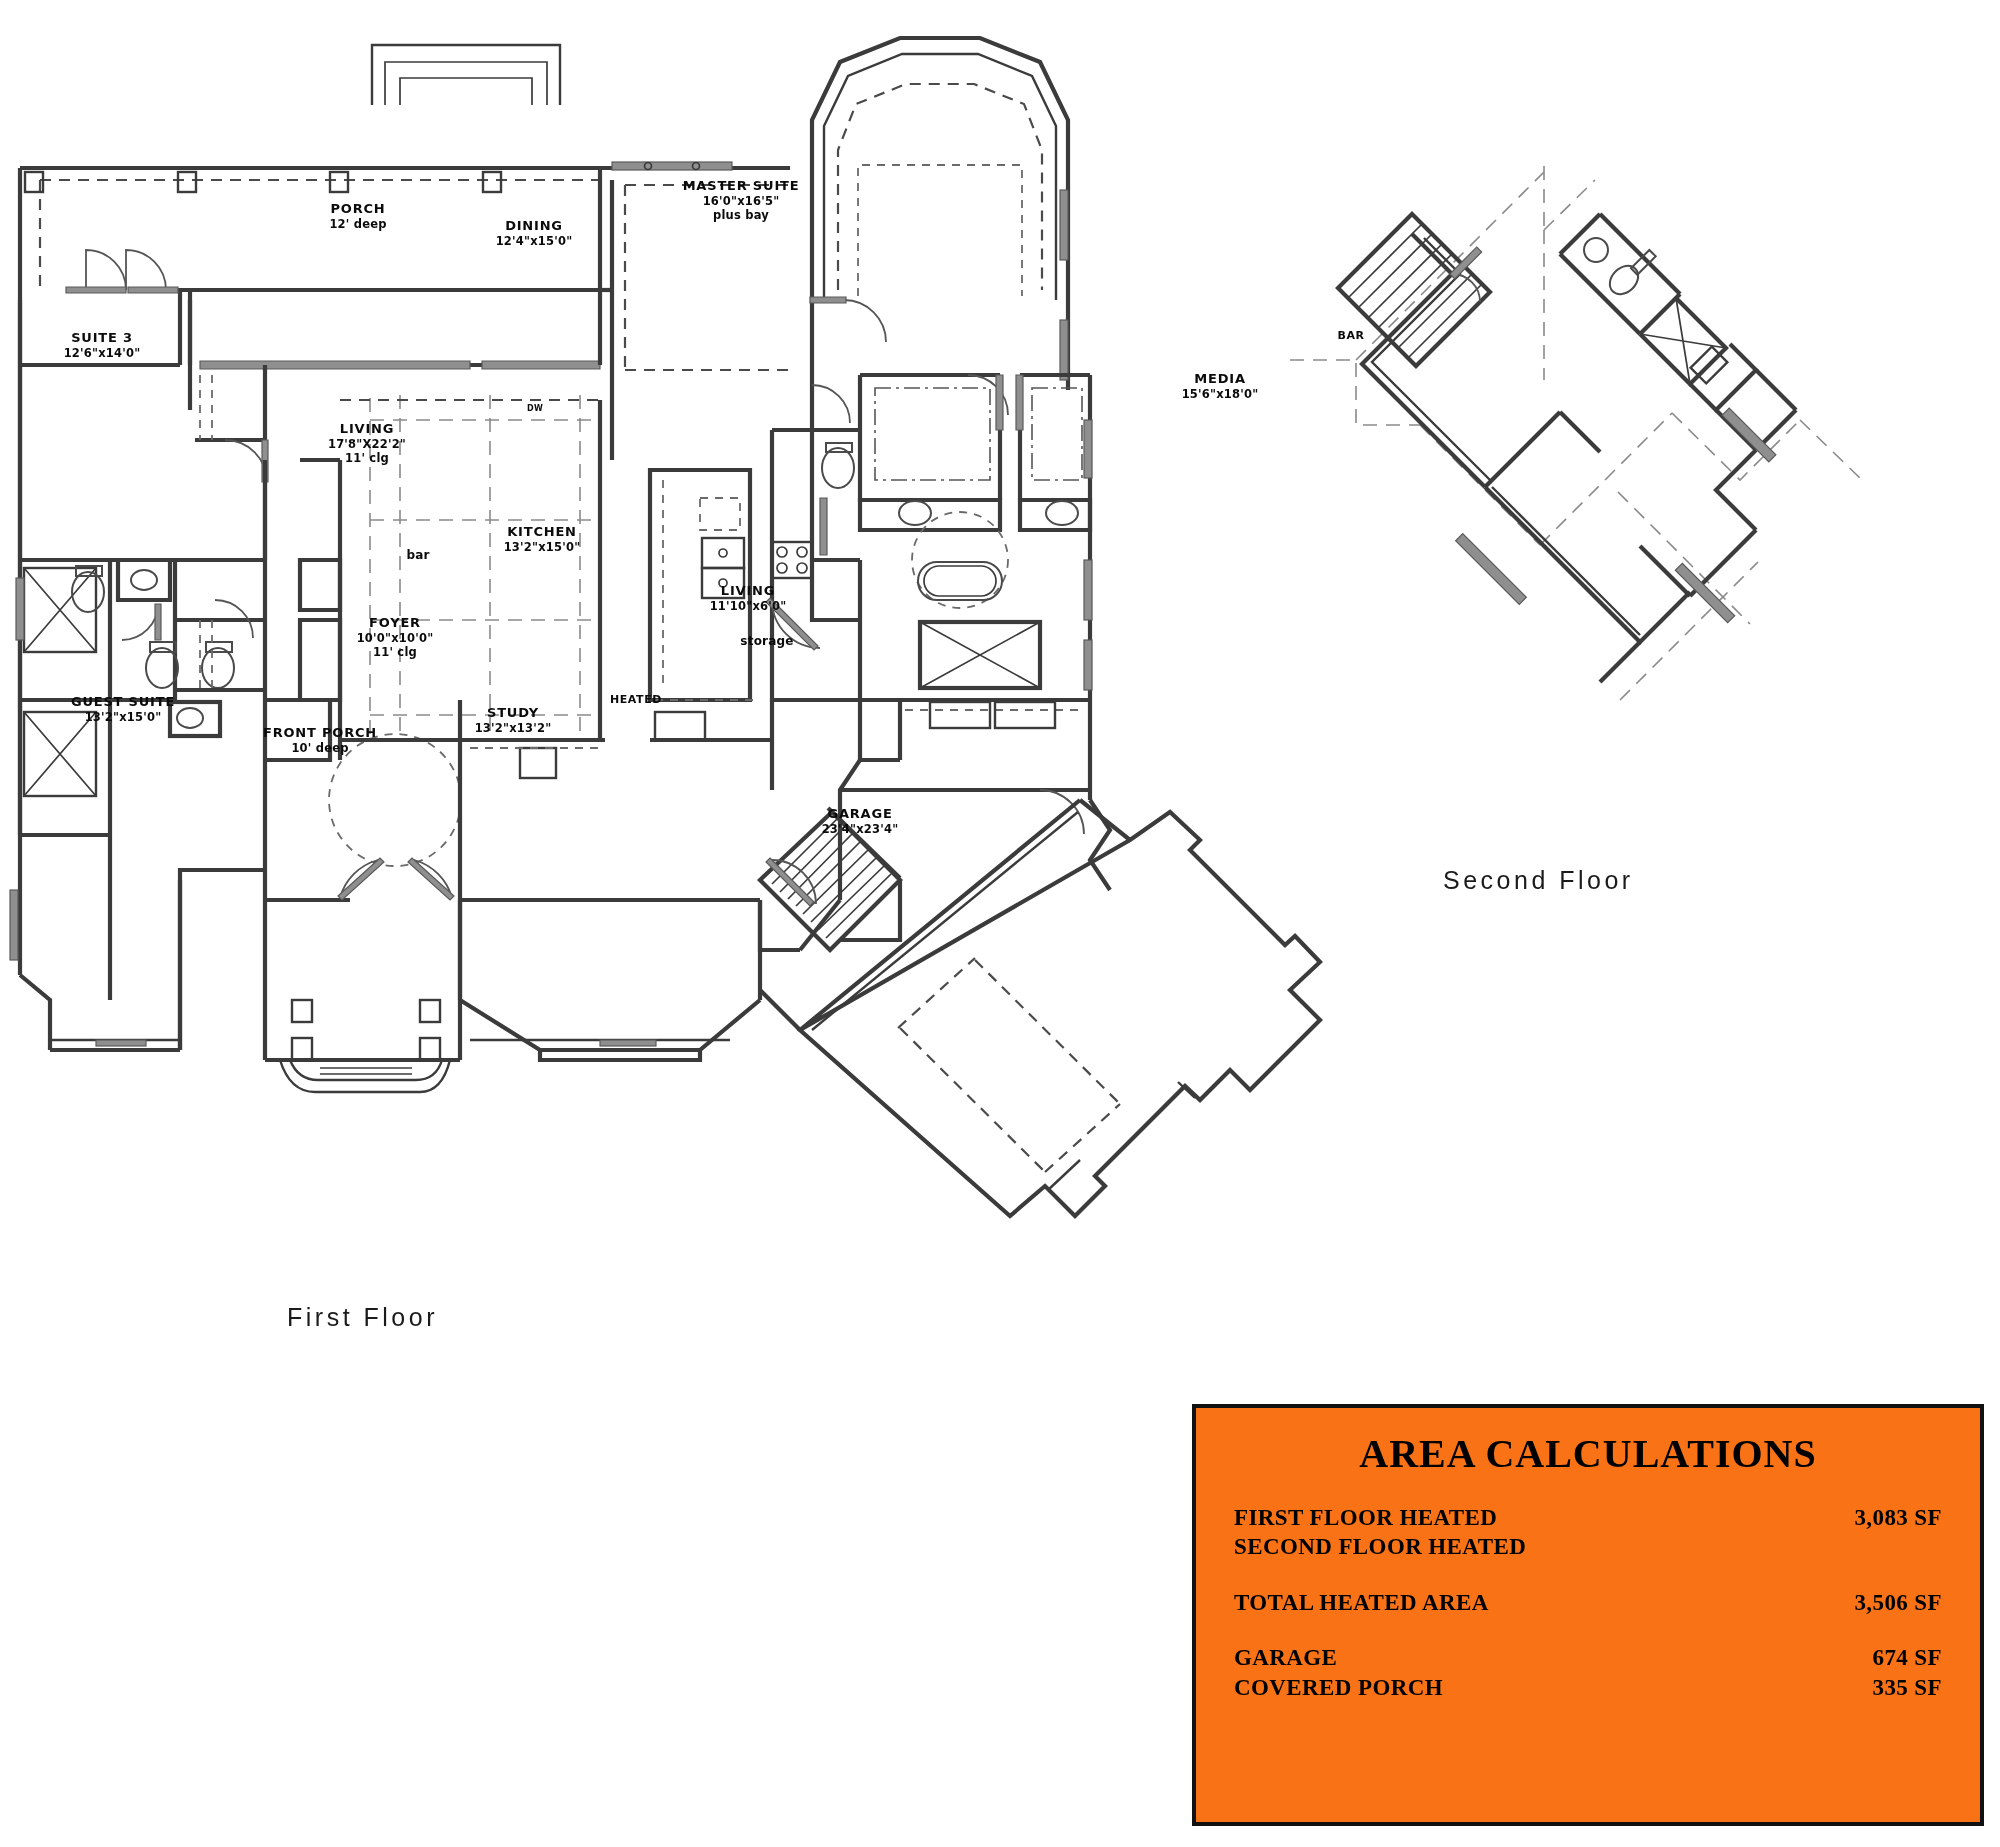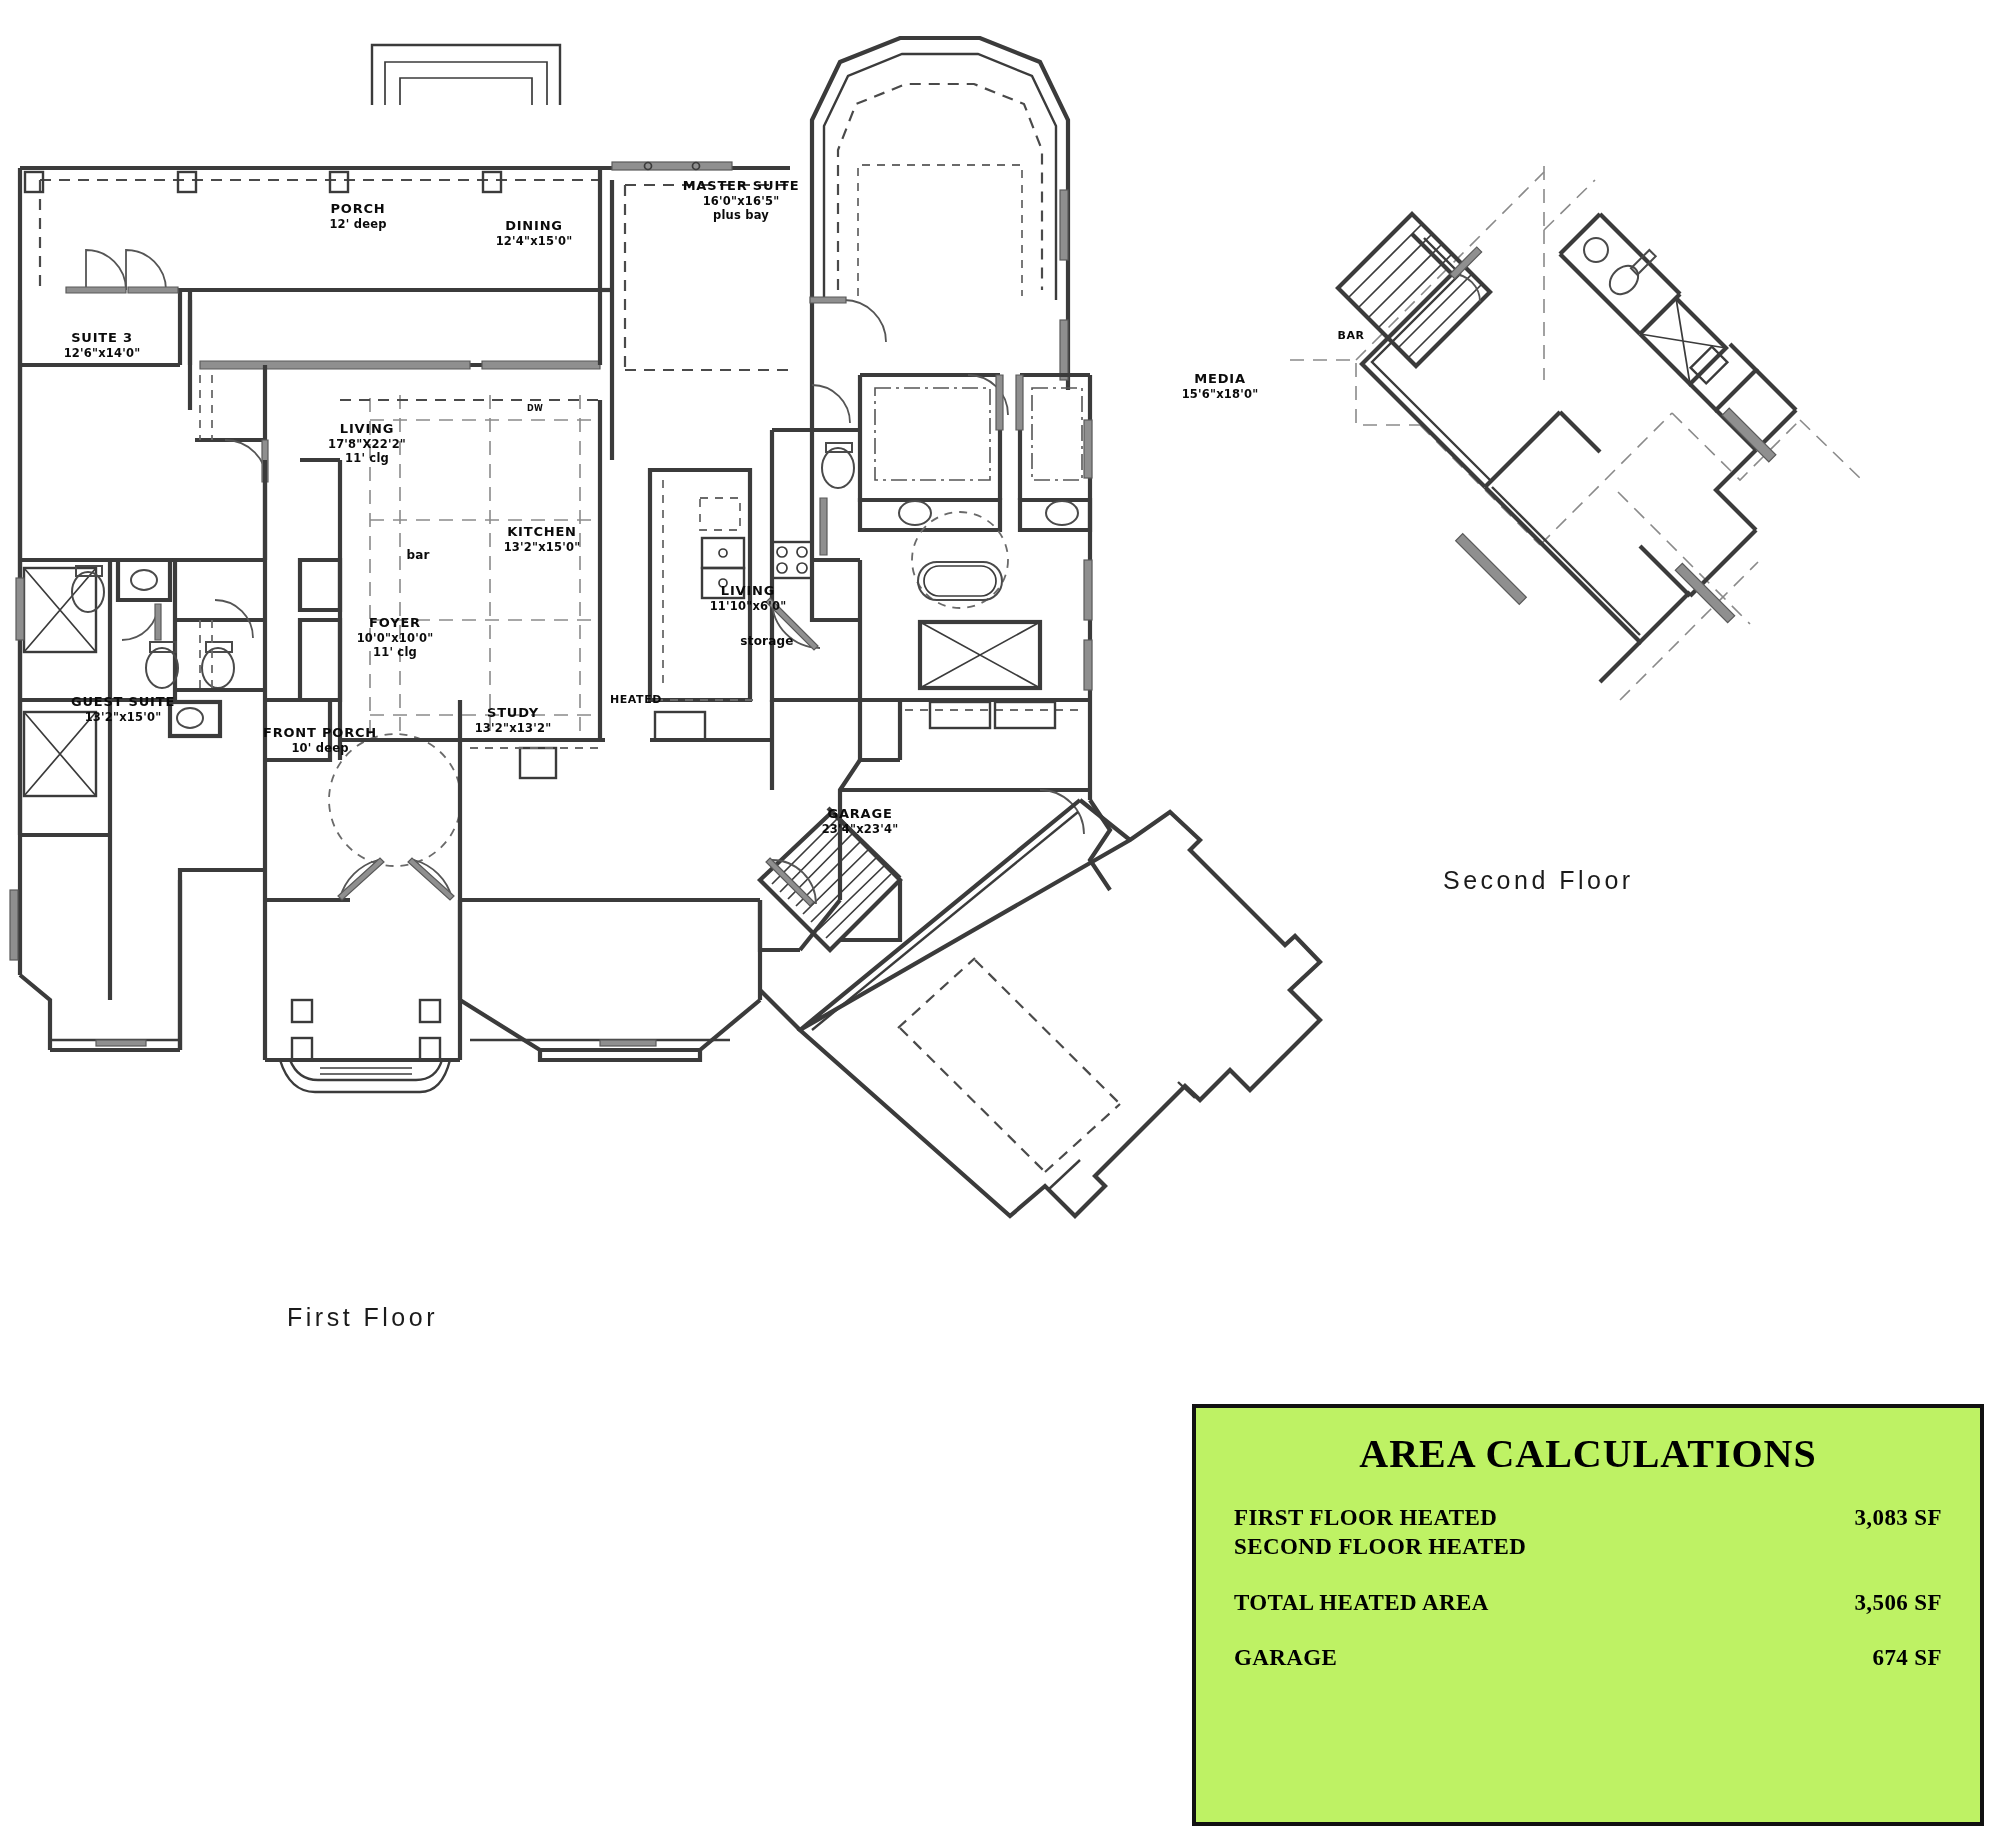--- a/index.html
+++ b/index.html
@@ -26,21 +26,21 @@
   
   .floor-title{
     position:absolute;font-family:"Liberation Sans",sans-serif;
     font-weight:400;font-size:25px;letter-spacing:3.5px;color:#1b1b1b;
     white-space:nowrap;
   }
 
   
   #area-box{
     position:absolute;left:1192px;top:1404px;width:792px;height:422px;
-    border:4px solid #111;background:#bef264;box-sizing:border-box;
+    border:4px solid #111;background:#f97316;box-sizing:border-box;
     padding:18px 38px 10px 38px;
     font-family:"Liberation Serif",serif;color:#000;
   }
   #area-box h2{
     margin:4px 0 26px 0;text-align:center;font-size:40px;font-weight:700;
     letter-spacing:1px;
   }
   .arow{display:flex;justify-content:space-between;align-items:baseline;
         font-size:23px;line-height:1.28;letter-spacing:.4px;font-weight:700;}
   .arow .alab{text-align:left;}
@@ -534,13 +534,17 @@
     <span class="alab">TOTAL HEATED AREA</span>
     <span class="aval">3,506 SF</span>
   </div>
 
   <div class="aspace"></div>
 
   <div class="arow">
     <span class="alab">GARAGE</span>
     <span class="aval">674 SF</span>
   </div>
+  <div class="arow">
+    <span class="alab">COVERED PORCH</span>
+    <span class="aval">335 SF</span>
+  </div>
 </div>
 
 </body></html>

